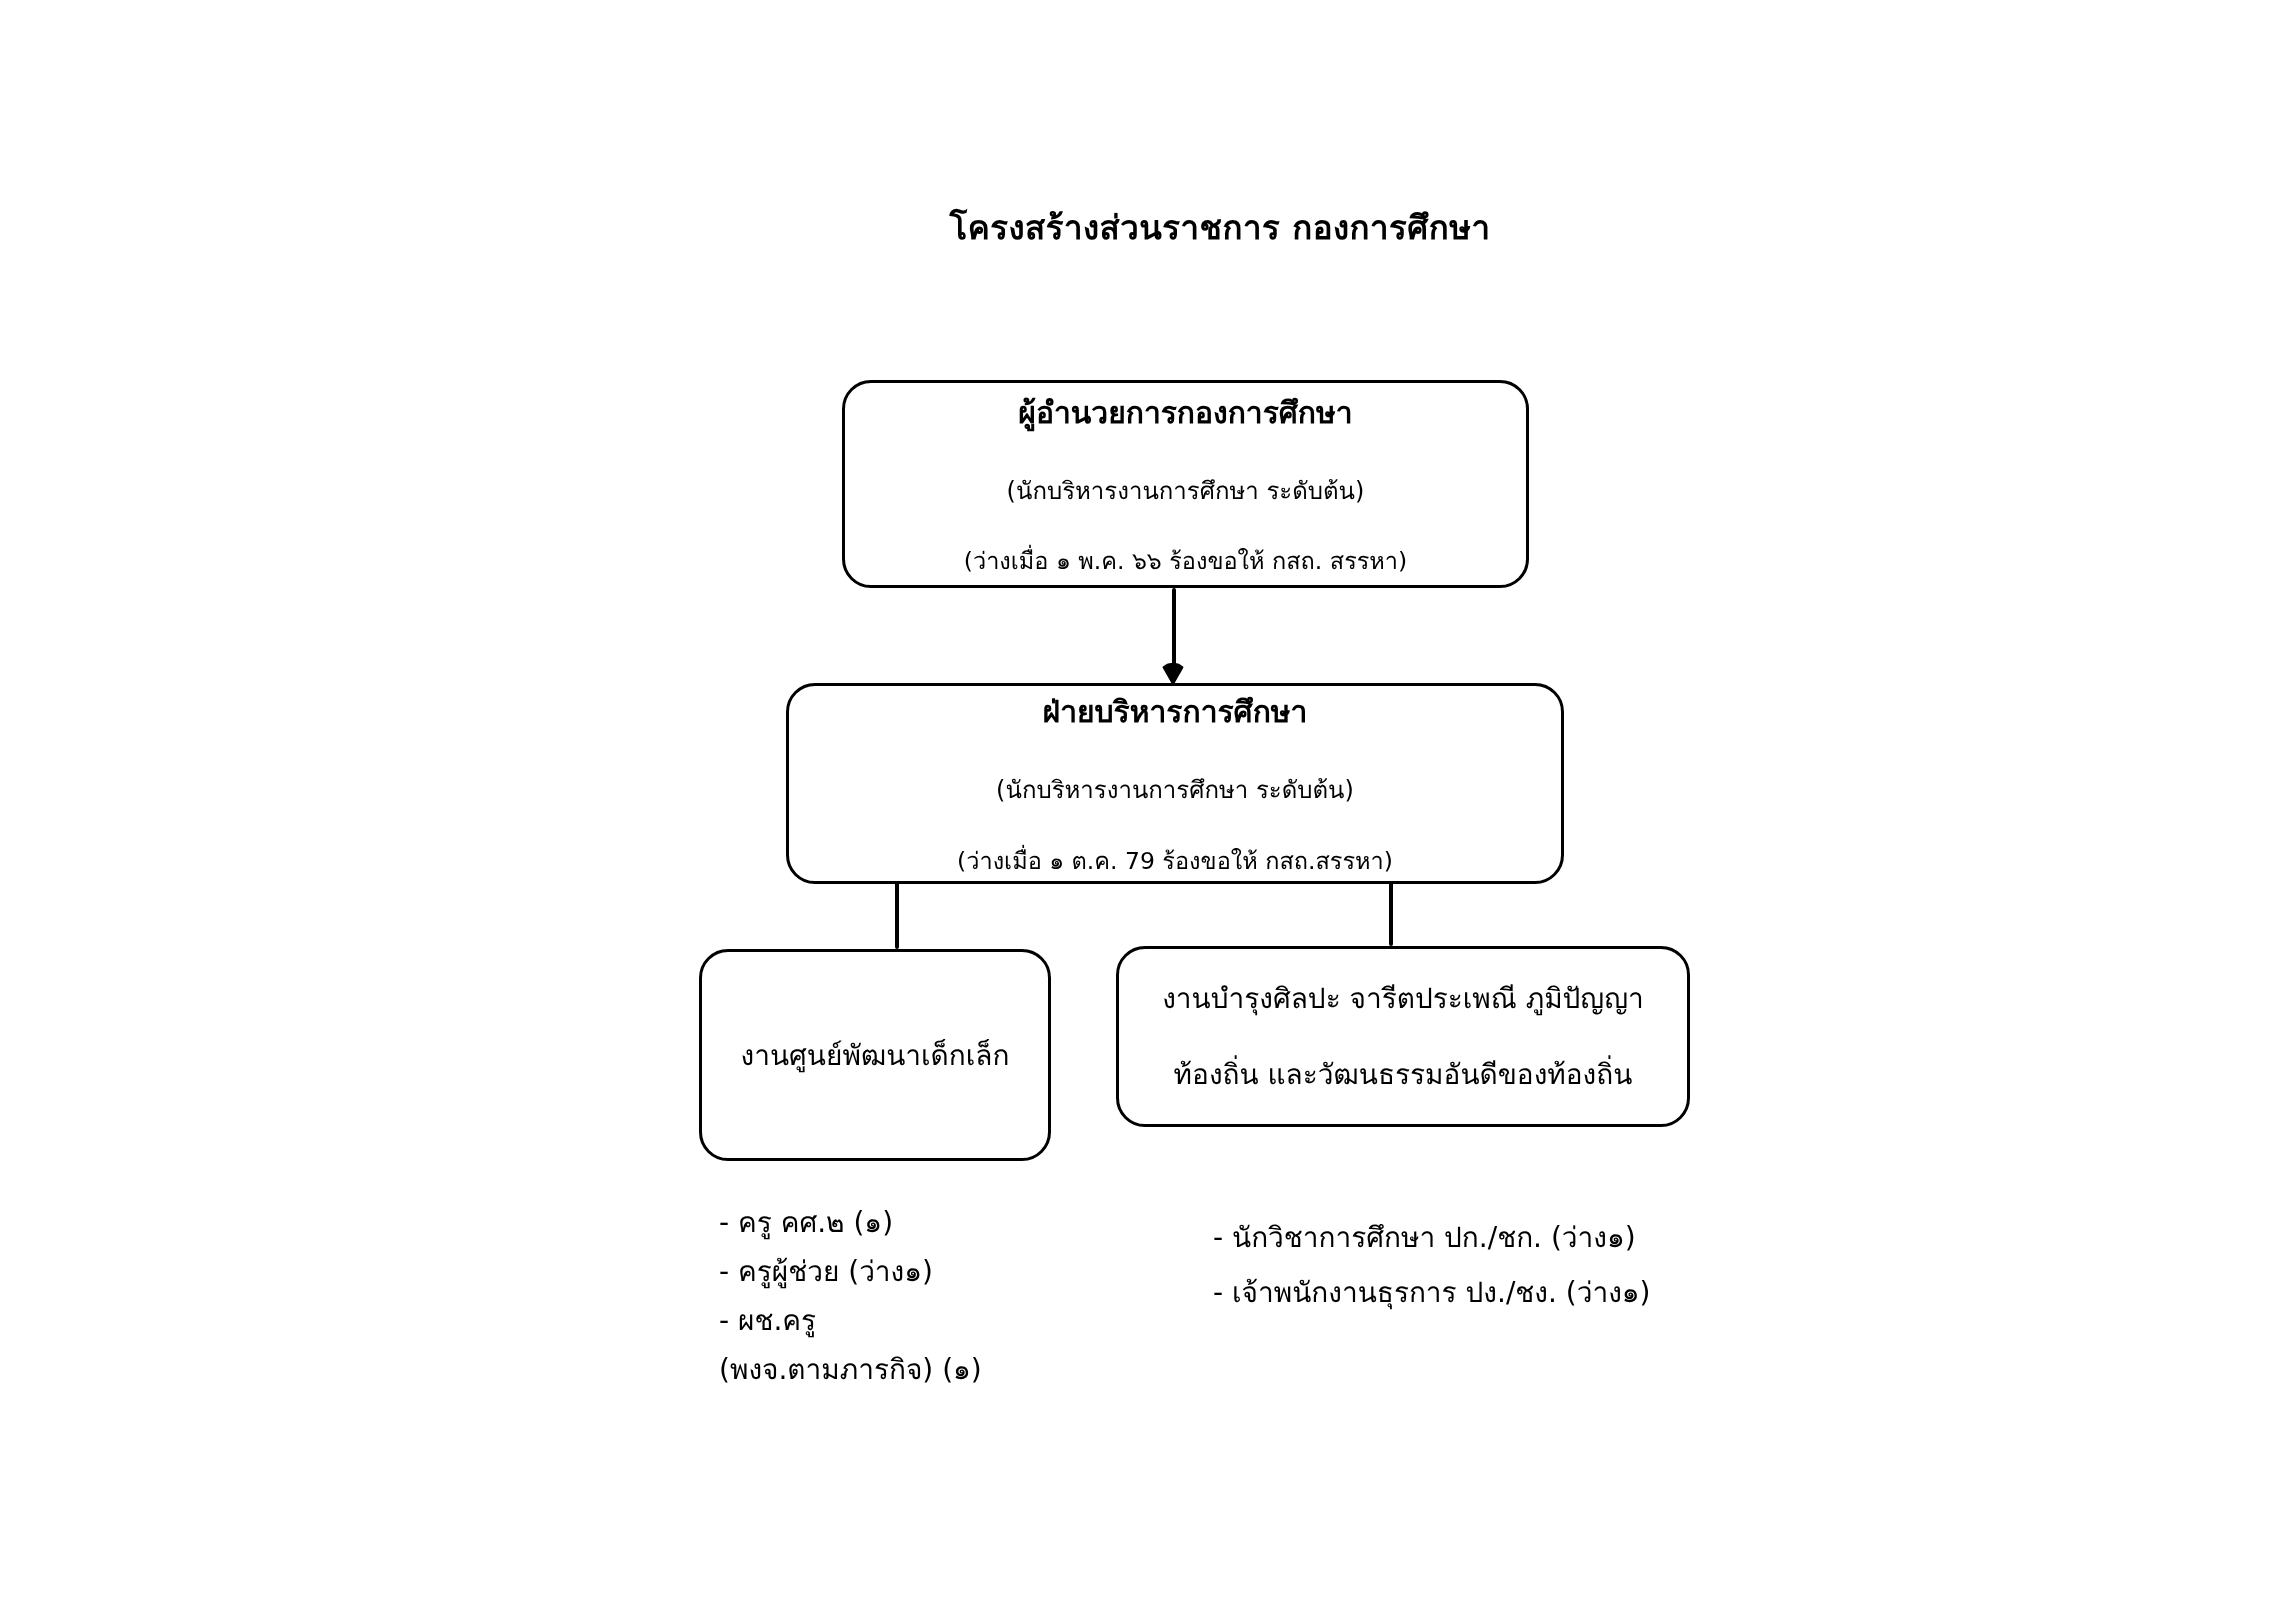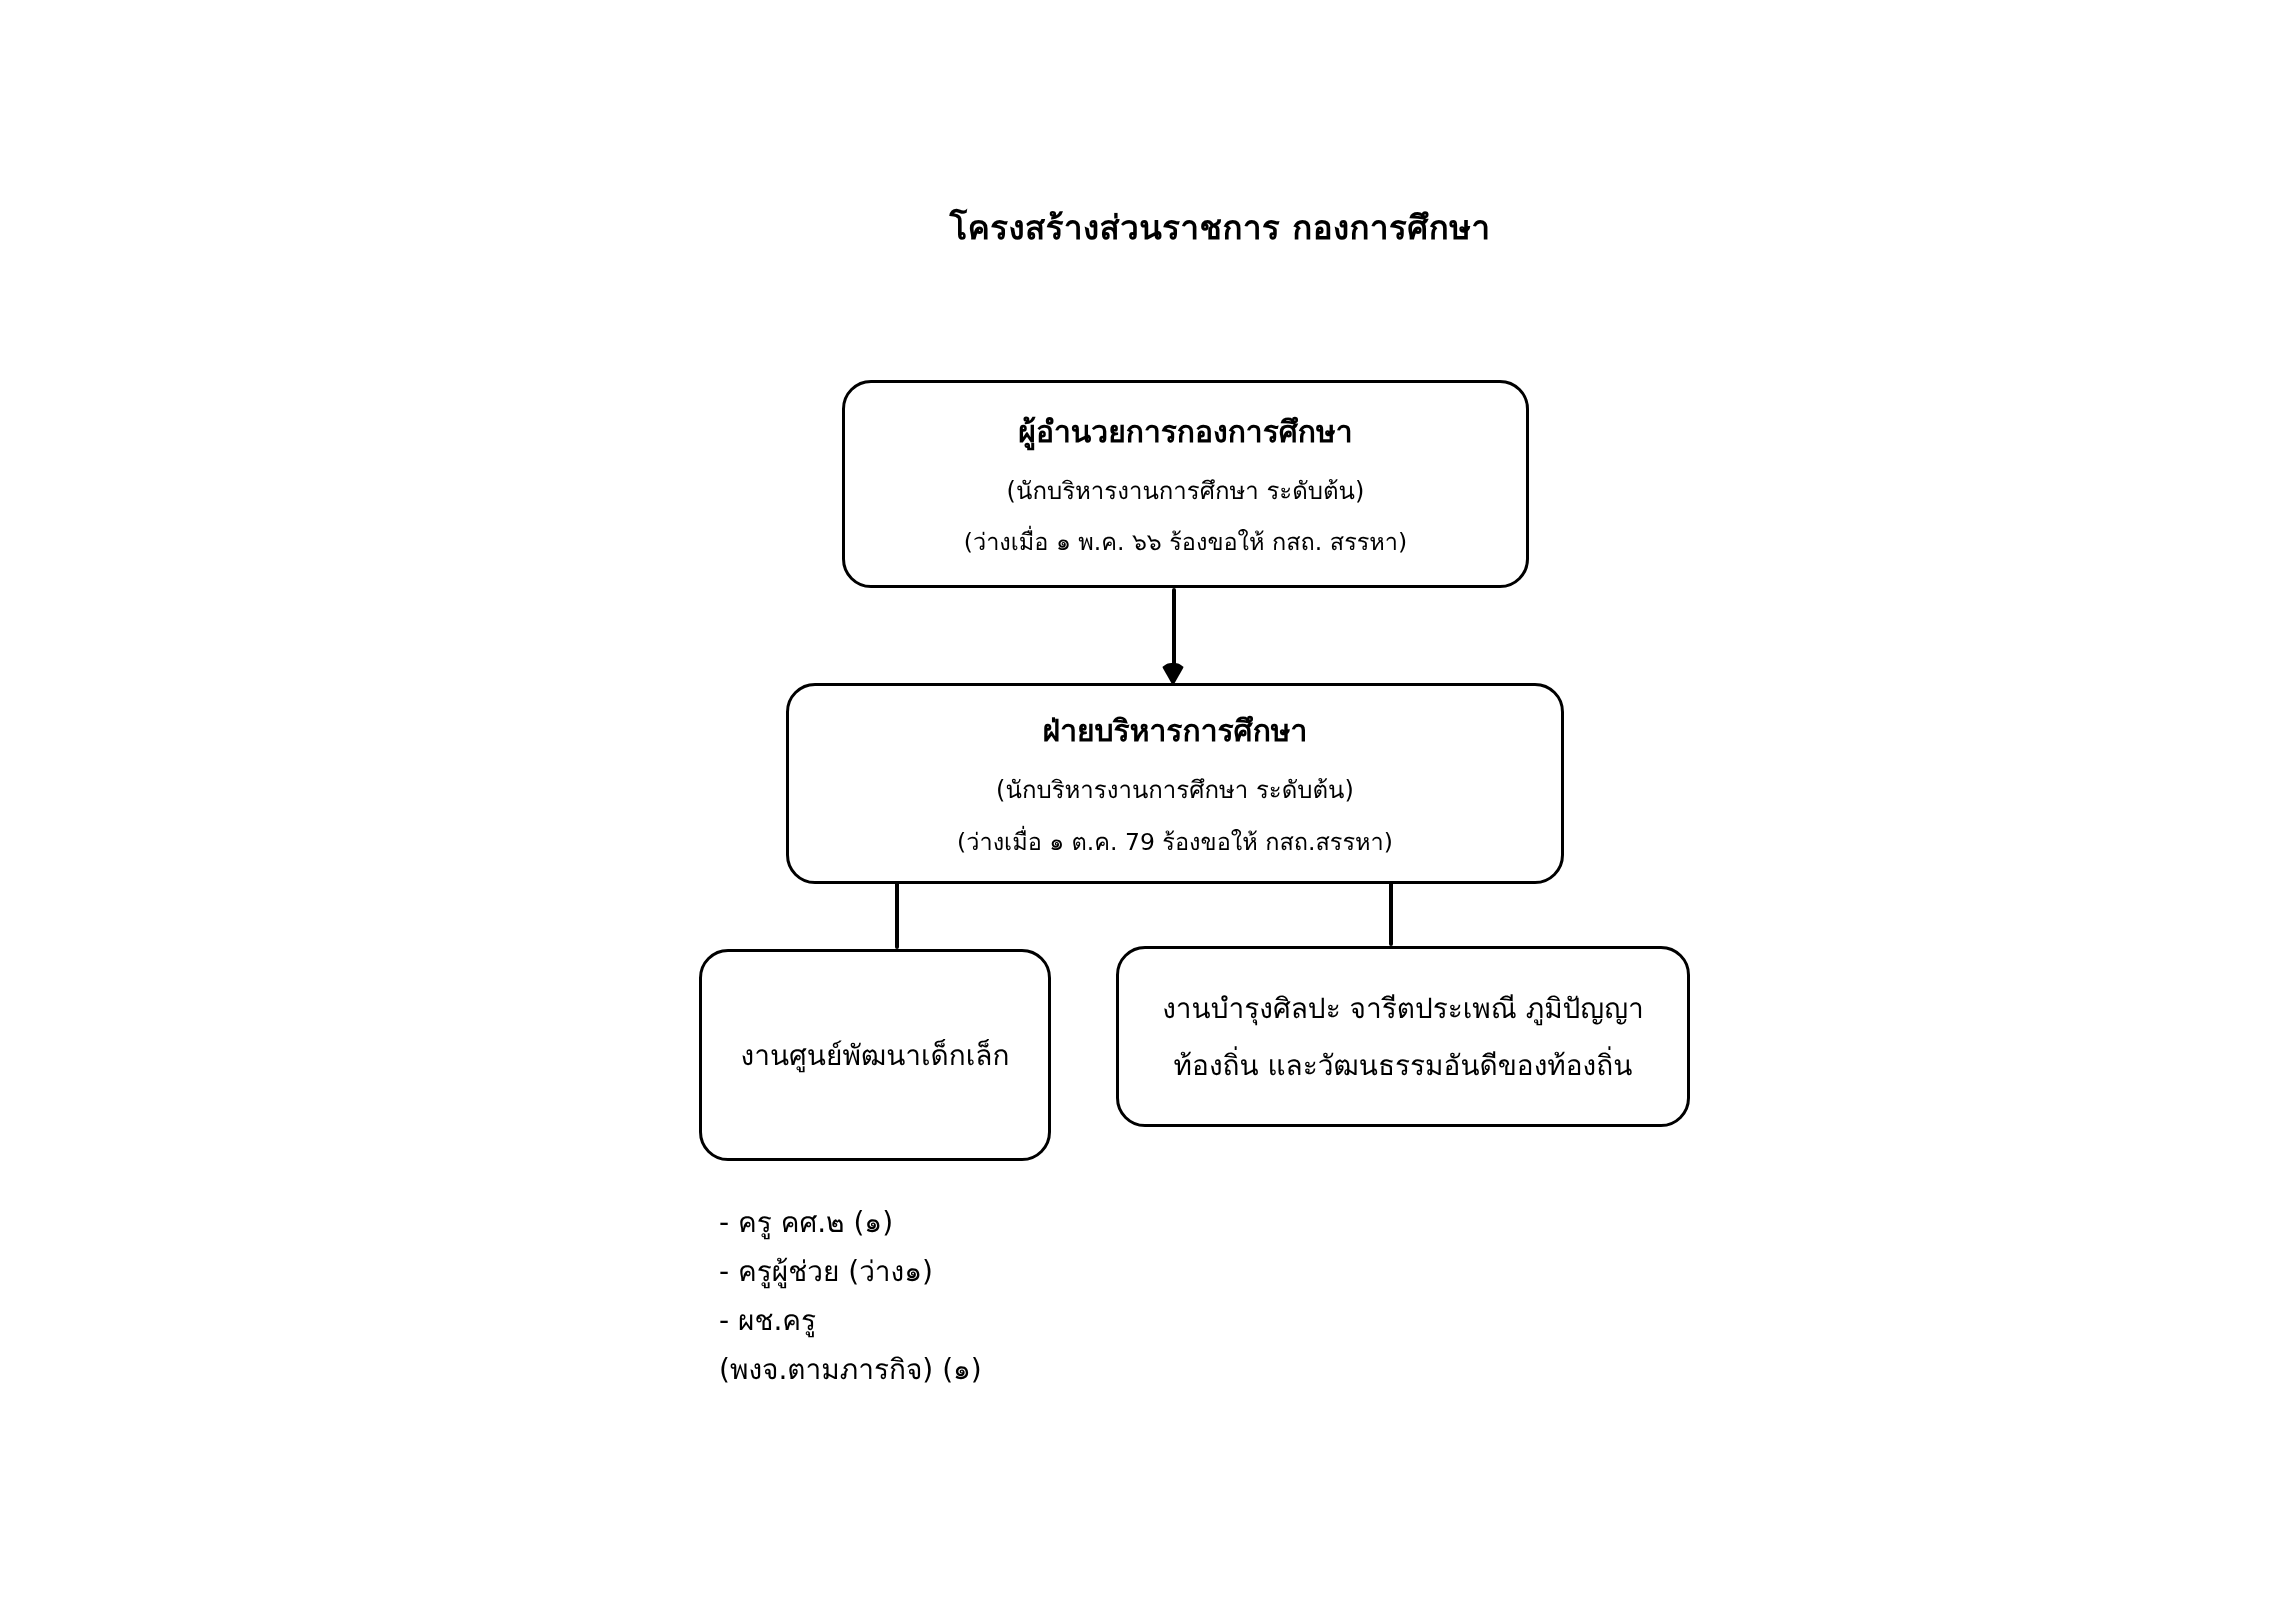--- a/index.html
+++ b/index.html
@@ -30,20 +30,21 @@
   .node {
     position: absolute;
     border: 3.9px solid #000000;
     border-radius: 29px;
     background: #ffffff;
     display: flex;
     flex-direction: column;
     align-items: center;
     justify-content: center;
     text-align: center;
+    gap: 19px;
   }
   .node-director   { left: 842px;  top: 380px; width: 687px; height: 208px; }
   .node-section    { left: 786px;  top: 683px; width: 778px; height: 201px; }
   .node-childctr   { left: 699px;  top: 949px; width: 352px; height: 212px; }
   .node-culture    { left: 1116px; top: 946px; width: 574px; height: 181px; }
 
   .node-title    { font-size: 30px; font-weight: bold; margin-bottom: 15.7px; }
   .node-position { font-size: 24px; margin-bottom: 13.7px; }
   .node-note     { font-size: 23.5px; }
   .node-plain    { font-size: 28px; line-height: 57px; }
@@ -109,15 +110,19 @@
     <div class="node-plain">ท้องถิ่น และวัฒนธรรมอันดีของท้องถิ่น</div>
   </div>
 
   <div class="staff-list staff-list-left">
     <div>- ครู คศ.๒ (๑)</div>
     <div>- ครูผู้ช่วย (ว่าง๑)</div>
     <div>- ผช.ครู</div>
     <div>(พงจ.ตามภารกิจ) (๑)</div>
   </div>
 
+  <div class="staff-list staff-list-right">
+    <div>- นักวิชาการศึกษา ปก./ชก. (ว่าง๑)</div>
+    <div>- เจ้าพนักงานธุรการ ปง./ชง. (ว่าง๑)</div>
+  </div>
 
 </div>
 
 
 </body></html>

